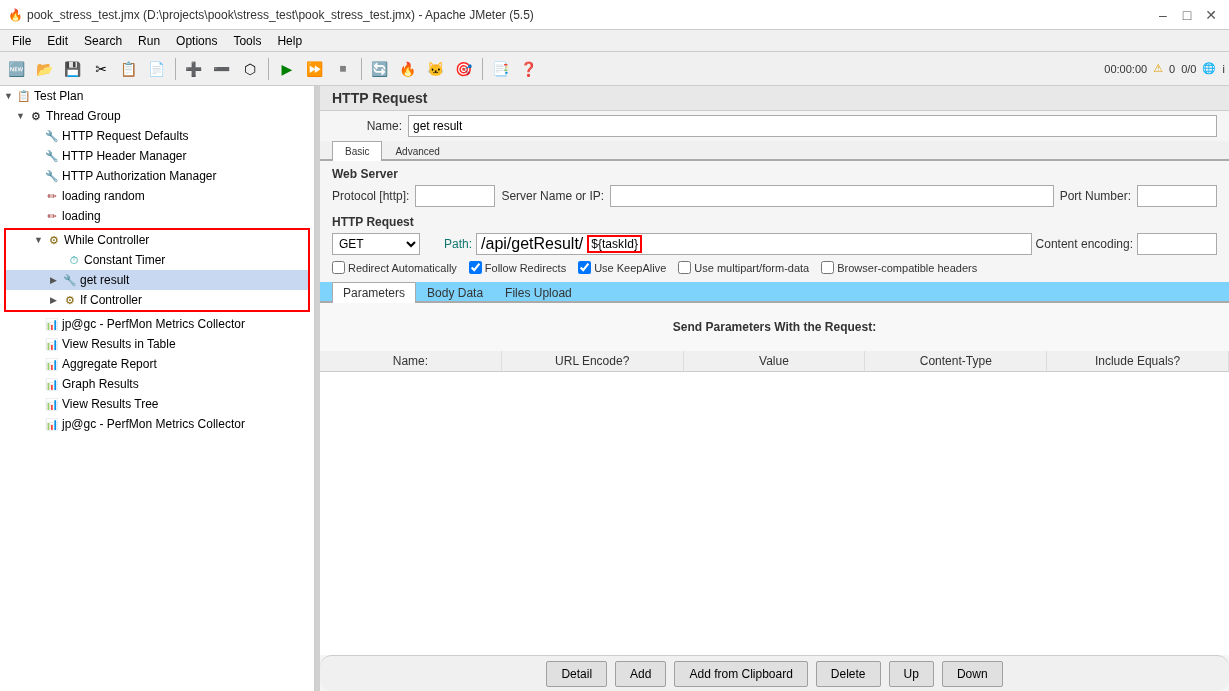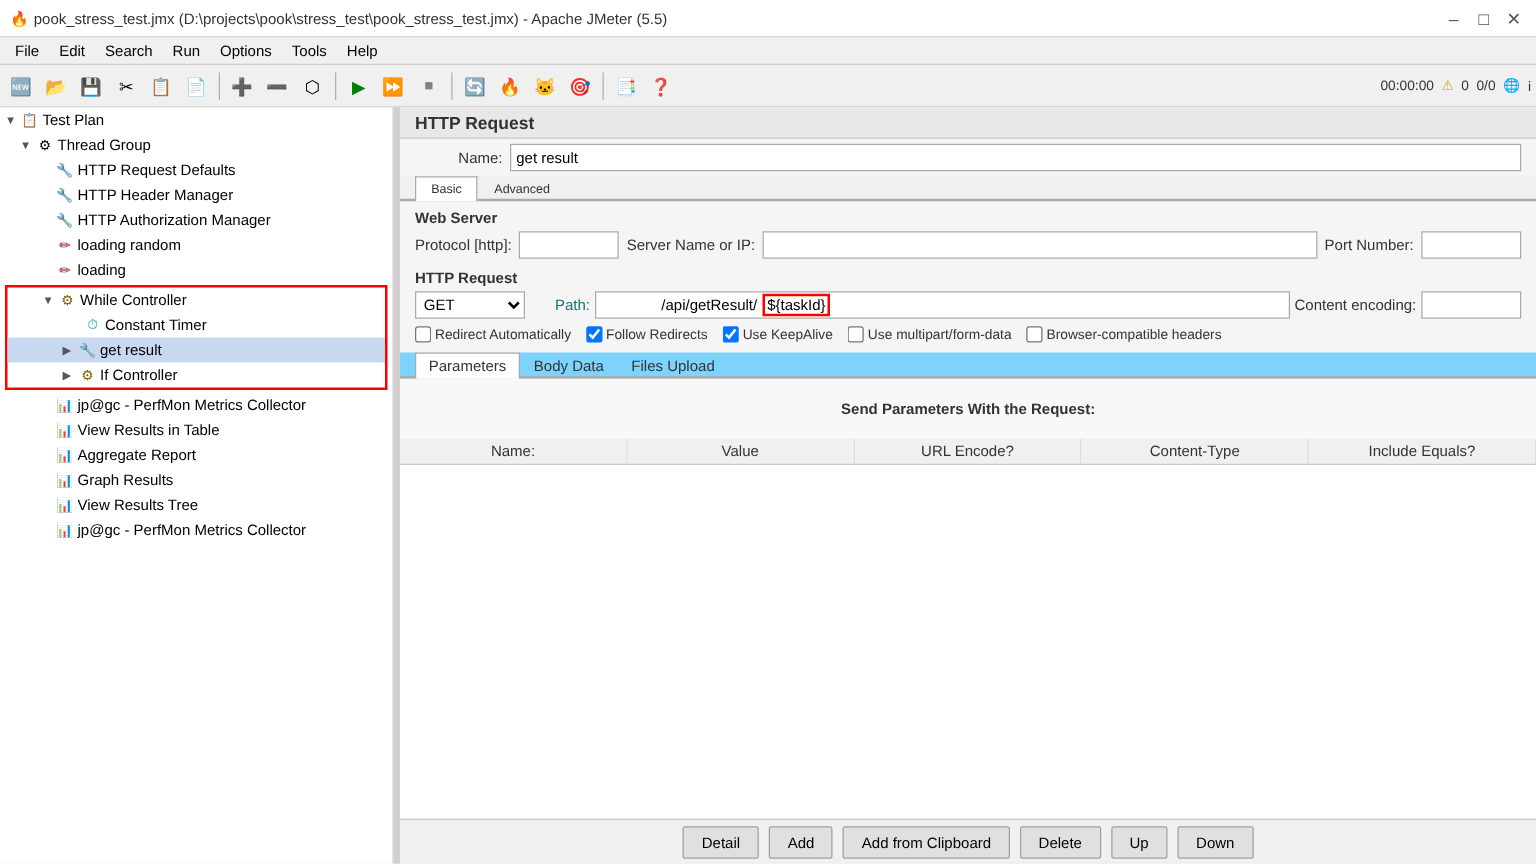--- a/index.html
+++ b/index.html
@@ -242,20 +242,21 @@
 
     
     #bottom-bar {
       height: 36px;
       background: #f0f0f0;
       border-top: 1px solid #ccc;
       display: flex;
       align-items: center;
       justify-content: center;
       gap: 8px;
+      border-radius: 12px;
     }
     .bottom-btn {
       height: 26px;
       padding: 0 14px;
       font-size: 12px;
       background: #e0e0e0;
       border: 1px solid #a0a0a0;
       cursor: pointer;
       border-radius: 2px;
       color: #000;
@@ -459,21 +460,21 @@
     <div class="section-label">HTTP Request</div>
     <div class="http-req-row">
       <select class="method-select">
         <option>GET</option>
         <option>POST</option>
         <option>PUT</option>
         <option>DELETE</option>
       </select>
       <span class="path-label">Path:</span>
       <div style="flex:1;display:flex;align-items:center;border:1px solid #aaa;background:#fff;height:22px;">
-        <span style="padding:0 4px;font-size:12px;margin-left:48px;">/api/getResult/</span>
+        <span style="padding:0 4px;font-size:16px;">/api/getResult/</span>
           <span style="border:2px solid red;padding:0 2px;font-size:12px;background:#fff;">${taskId}</span>
       </div>
       <span class="content-enc-label">Content encoding:</span>
       <input class="content-enc-input" type="text" value="" style="">
     </div>
 
     <div class="checks-row">
       <label>
         <input type="checkbox" style="">
         <span>Redirect Automatically</span>
@@ -499,22 +500,22 @@
     <div class="sub-tabs-bar">
       <div class="sub-tab active">Parameters</div>
       <div class="sub-tab">Body Data</div>
       <div class="sub-tab">Files Upload</div>
     </div>
 
     <div class="params-area">
       <div class="send-params-title">Send Parameters With the Request:</div>
       <div class="col-headers">
         <div class="col-header">Name:</div>
+        <div class="col-header">URL Encode?</div>
         <div class="col-header">Value</div>
-        <div class="col-header">URL Encode?</div>
         <div class="col-header">Content-Type</div>
         <div class="col-header">Include Equals?</div>
       </div>
 
       <div style="flex:1;background:#fff;min-height:200px;"></div>
     </div>
 
     <div id="bottom-bar">
       <button class="bottom-btn">Detail</button>
       <button class="bottom-btn">Add</button>

